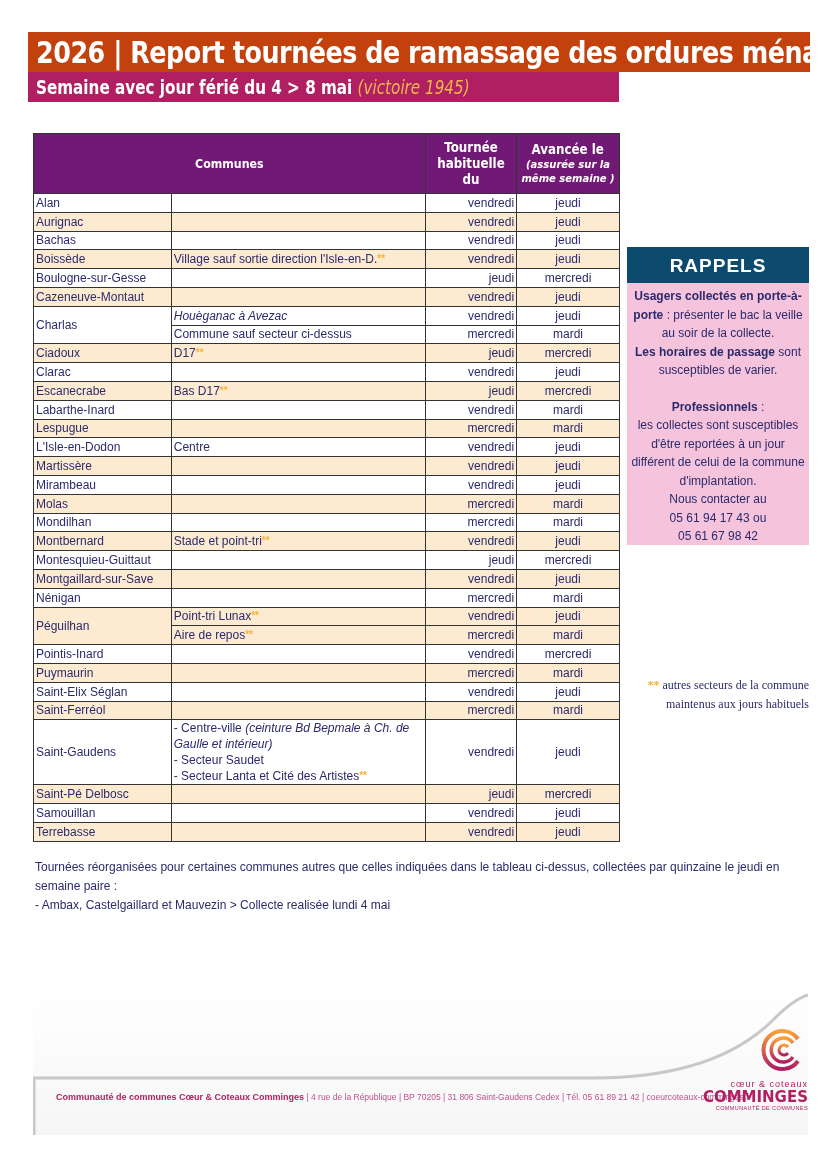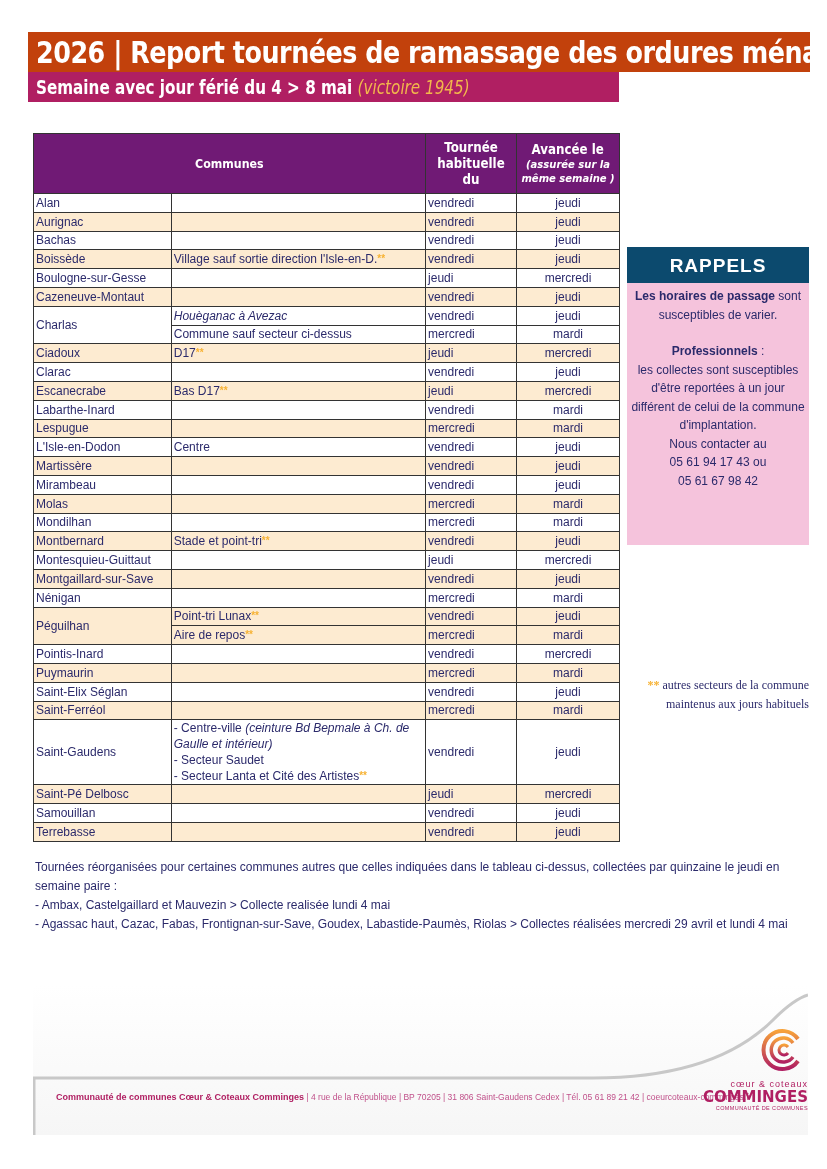--- a/index.html
+++ b/index.html
@@ -27,21 +27,21 @@
     border-collapse: collapse; font-size: 12px; color: #2b2a6b;
   }
   table.main td, table.main th { border: 1px solid #333; padding: 0 2px; height: 18.8px; line-height: 16px; }
   table.main th {
     background: #701a75; color: #fff; font-family: "DejaVu Sans", sans-serif;
     font-weight: bold; font-size: 13px; height: 60px; text-align: center; vertical-align: middle;
   }
   th .cond { display: inline-block; transform: scaleX(0.85); }
   th .sub { display: block; font-style: italic; font-size: 10px; line-height: 14px; }
   th .l1 { font-size: 14px; }
-  td.day { text-align: left; width: 91px; }
+  td.day { text-align: right; width: 91px; }
   td.day2 { text-align: center; width: 103px; }
   col.c1 { width: 138px; } col.c2 { width: 255px; }
   tr.alt td { background: #fdebd1; }
   td.nob-r { border-right: none; }
   td.nob-l { border-left: none; }
   .stars { color: #f7b233; font-weight: bold; font-size: 10px; vertical-align: top; }
   .ital { font-style: italic; }
   td.multi { line-height: 18px; padding-top: 3px; padding-bottom: 3px; }
 
   .rappels {
@@ -298,38 +298,38 @@
           <td class="nob-l"><span></span></td>
           <td class="day">vendredi</td>
           <td class="day2">jeudi</td>
         </tr>
     </tbody>
 </table>
 
 <div class="rappels">
   <div class="head">RAPPELS</div>
   <div class="body">
+    <div><b>Usagers collectés en porte-à-porte</b><span> : présenter le bac la veille au soir de la collecte.</span></div>
     <div><b>Les horaires de passage</b><span> sont susceptibles de varier.</span></div>
     <div style="height:18px"></div>
     <div><b>Professionnels</b><span> :</span></div>
     <div>les collectes sont susceptibles d'être reportées à un jour différent de celui de la commune d'implantation.</div>
     <div>Nous contacter au</div>
     <div>05 61 94 17 43 ou</div>
     <div>05 61 67 98 42</div>
   </div>
 </div>
 
 <div class="footnote-side">
   <span class="stars" style="font-size:12px;vertical-align:baseline">**</span><span> autres secteurs de la commune maintenus aux jours habituels</span>
 </div>
 
 <div class="bottom-notes">
   <div>Tournées réorganisées pour certaines communes autres que celles indiquées dans le tableau ci-dessus, collectées par quinzaine le jeudi en semaine paire :</div>
   <div>- Ambax, Castelgaillard et Mauvezin &gt; Collecte realisée lundi 4 mai</div>
-  <div>- Agassac haut, Cazac, Fabas, Frontignan-sur-Save, Goudex, Labastide-Paumès, Riolas &gt; Collectes réalisées mercredi 29 avril et lundi 4 mai</div>
 </div>
 
 <div class="footer-bg"></div>
 <svg class="footer-curve" viewBox="0 0 775 145">
   <path d="M0 88 L560 88 C640 88 700 70 740 30 C755 15 765 8 775 5" fill="none" stroke="#c8c8c8" stroke-width="3"></path>
   <line x1="1" y1="88" x2="1" y2="145" stroke="#c8c8c8" stroke-width="3"></line>
 </svg>
 <div class="footer-text">
   <span class="org">Communauté de communes Cœur &amp; Coteaux Comminges</span><span class="addr"> | 4 rue de la République | BP 70205 | 31 806 Saint-Gaudens Cedex | Tél. 05 61 89 21 42 | coeurcoteaux-comminges.fr</span>
 </div>

